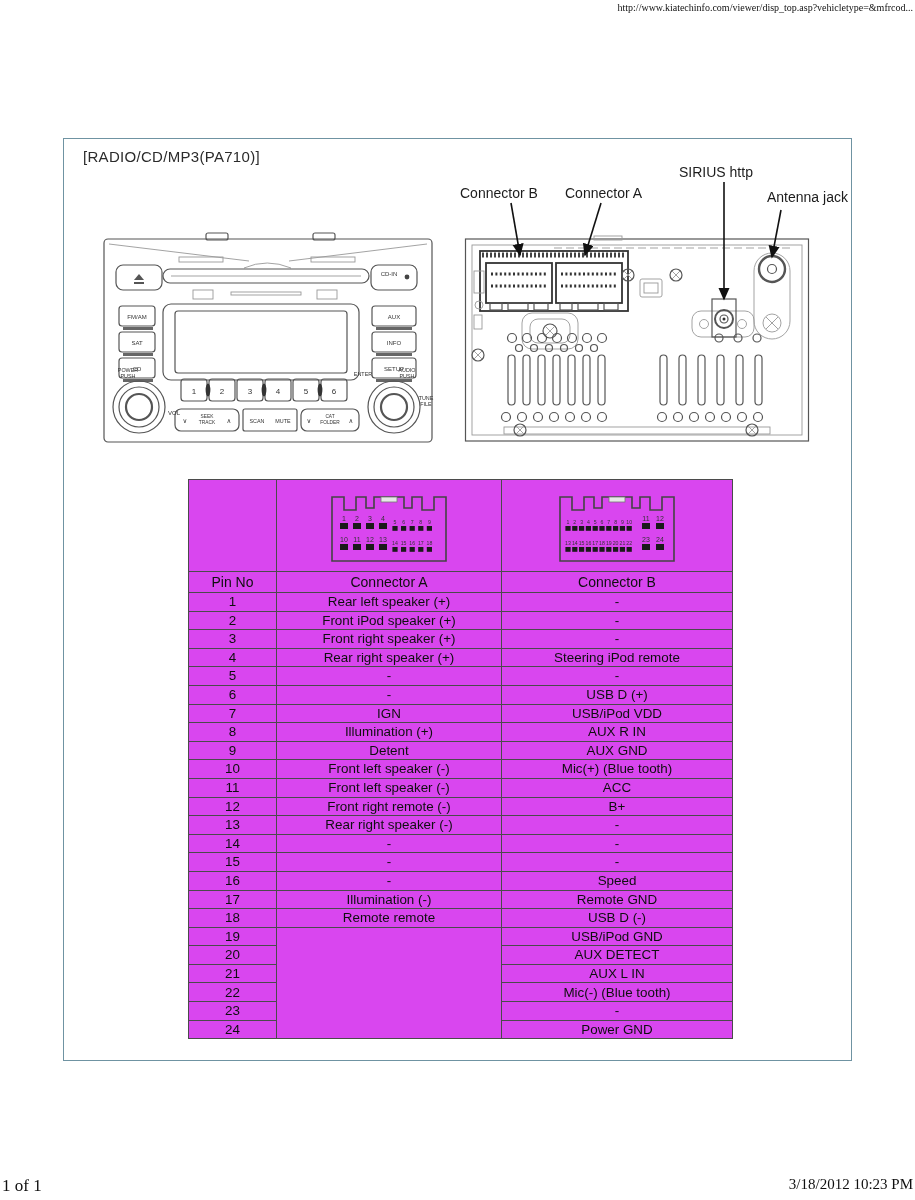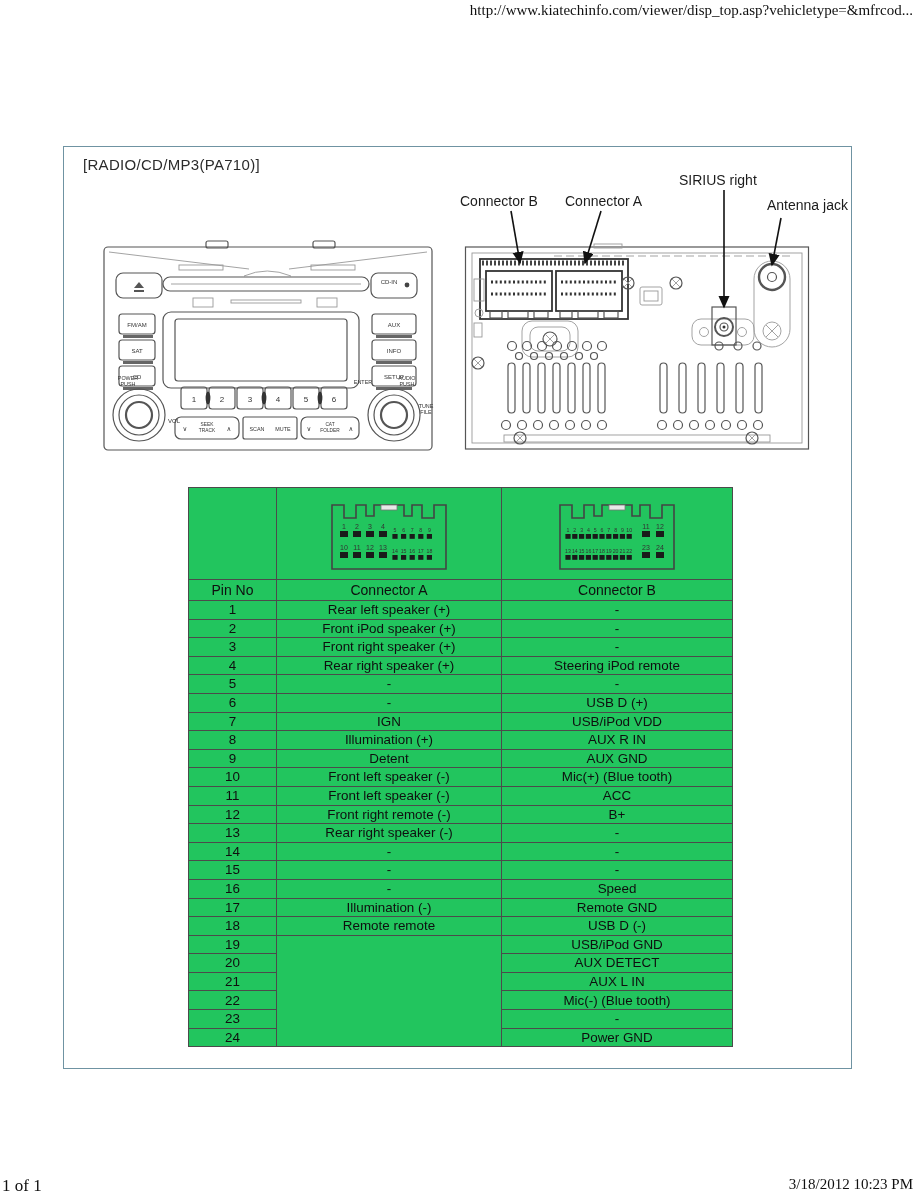--- a/index.html
+++ b/index.html
@@ -1,60 +1,60 @@
 <!DOCTYPE html>
 <html><head>
 <meta charset="utf-8">
 <style>
   html,body{margin:0;padding:0;}
   body{
     width:915px;height:1200px;background:#ffffff;position:relative;overflow:hidden;
     font-family:"Liberation Sans",sans-serif;color:#1a1a1a;
   }
   .serif{font-family:"Liberation Serif",serif;}
-  #url-header{position:absolute;top:2px;right:2px;font-size:15px;color:#101010;white-space:nowrap;}
+  #url-header{position:absolute;top:2px;right:2px;font-size:10px;color:#101010;white-space:nowrap;}
   #footer-left{position:absolute;left:2px;top:1176px;font-size:17px;color:#101010;}
   #footer-right{position:absolute;right:2px;top:1176px;font-size:15px;color:#101010;text-align:right;}
 
-  #main-box{position:absolute;left:63px;top:138px;width:787px;height:921px;border:1px solid #6f93a2;background:#fff;margin-top:8px;}
+  #main-box{position:absolute;left:63px;top:138px;width:787px;height:921px;border:1px solid #6f93a2;background:#fff;}
   #diagram-title{position:absolute;left:19px;top:9px;font-size:15px;color:#2b2b2b;letter-spacing:.3px;}
 
   .conn-label{position:absolute;font-size:14px;color:#1c1c1c;white-space:nowrap;}
   #label-connector-b{left:396px;top:46px;}
   #label-connector-a{left:501px;top:46px;}
   #label-sirius{left:615px;top:25px;}
   #label-antenna{left:703px;top:50px;}
 
   #front-svg{position:absolute;left:37px;top:90px;}
   #rear-svg{position:absolute;left:400px;top:96px;}
   #arrow-overlay{position:absolute;left:0;top:0;pointer-events:none;}
 
   svg text{font-family:"Liberation Sans",sans-serif;fill:#333;}
   .draw{stroke:#555;fill:none;stroke-width:1.2;}
   .draw-light{stroke:#999;fill:none;stroke-width:.9;}
   .draw-dark{stroke:#333;fill:none;stroke-width:1.8;}
 
-  #pin-table{position:absolute;left:124px;top:340px;border-collapse:collapse;table-layout:fixed;background:#22c55e;}
+  #pin-table{position:absolute;left:124px;top:340px;border-collapse:collapse;table-layout:fixed;background:#d946ef;}
   #pin-table td,#pin-table th{border:1px solid #4b4b4b;text-align:center;vertical-align:middle;padding:0;font-weight:normal;}
   #pin-table .hdr-row th{height:20px;font-size:14px;color:#0f0f0f;}
   #pin-table .diagram-row td{height:91px;}
   #pin-table .data-row td{height:17.6px;font-size:13.4px;color:#0f0f0f;line-height:1;}
   .pin-svg{display:block;margin:0 auto;}
 </style>
 </head>
 <body>
 
 <div id="url-header" class="serif">http://www.kiatechinfo.com/viewer/disp_top.asp?vehicletype=&amp;mfrcod...</div>
 
 <div id="main-box">
   <div id="diagram-title">[RADIO/CD/MP3(PA710)]</div>
 
   <div class="conn-label" id="label-connector-b">Connector B</div>
   <div class="conn-label" id="label-connector-a">Connector A</div>
-  <div class="conn-label" id="label-sirius">SIRIUS right</div>
+  <div class="conn-label" id="label-sirius">SIRIUS http</div>
   <div class="conn-label" id="label-antenna">Antenna jack</div>
 
   <svg id="front-svg" width="334" height="220" viewBox="0 0 334 220">
     <g class="draw">
       <rect x="3" y="10" width="328" height="203" rx="4"></rect>
       <rect x="105" y="4" width="22" height="7" rx="2"></rect>
       <rect x="212" y="4" width="22" height="7" rx="2"></rect>
       <path class="draw-light" d="M8,15 L148,32 M326,15 L188,32"></path>
       <rect class="draw-light" x="78" y="28" width="44" height="5"></rect>
       <rect class="draw-light" x="210" y="28" width="44" height="5"></rect>

